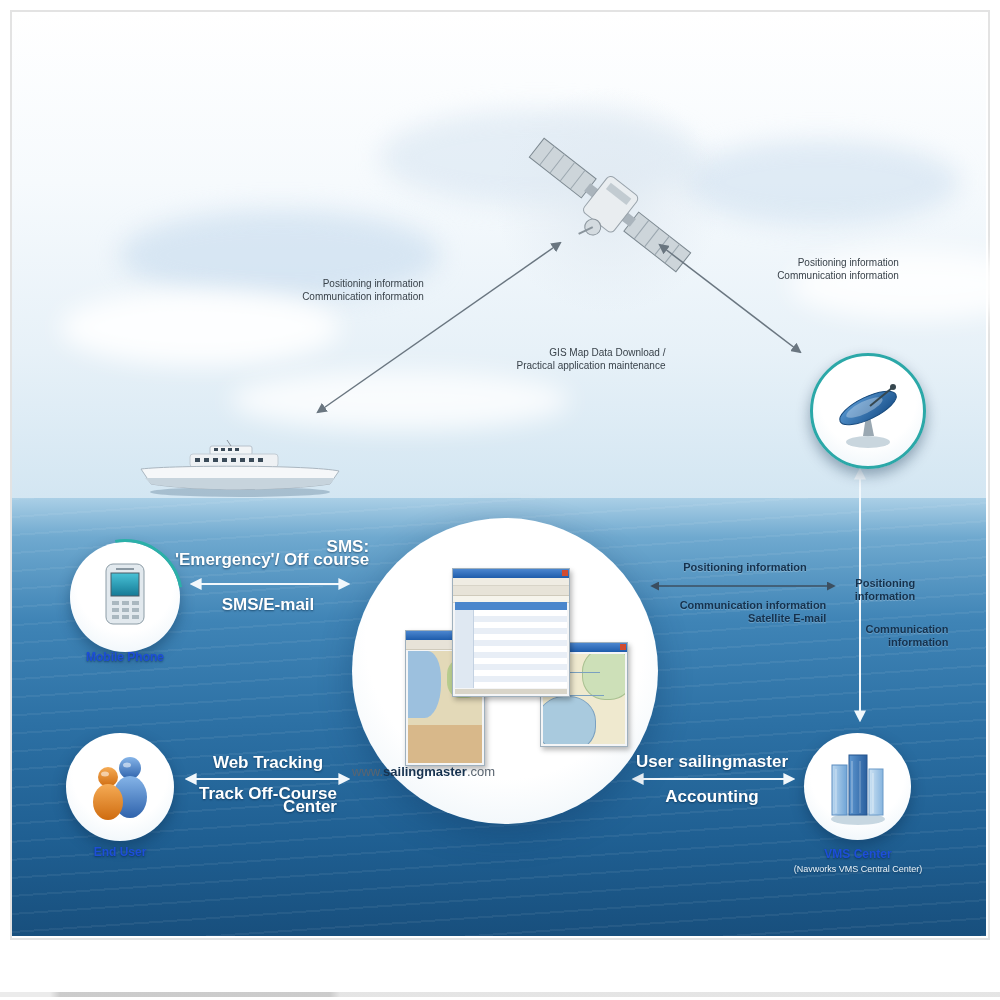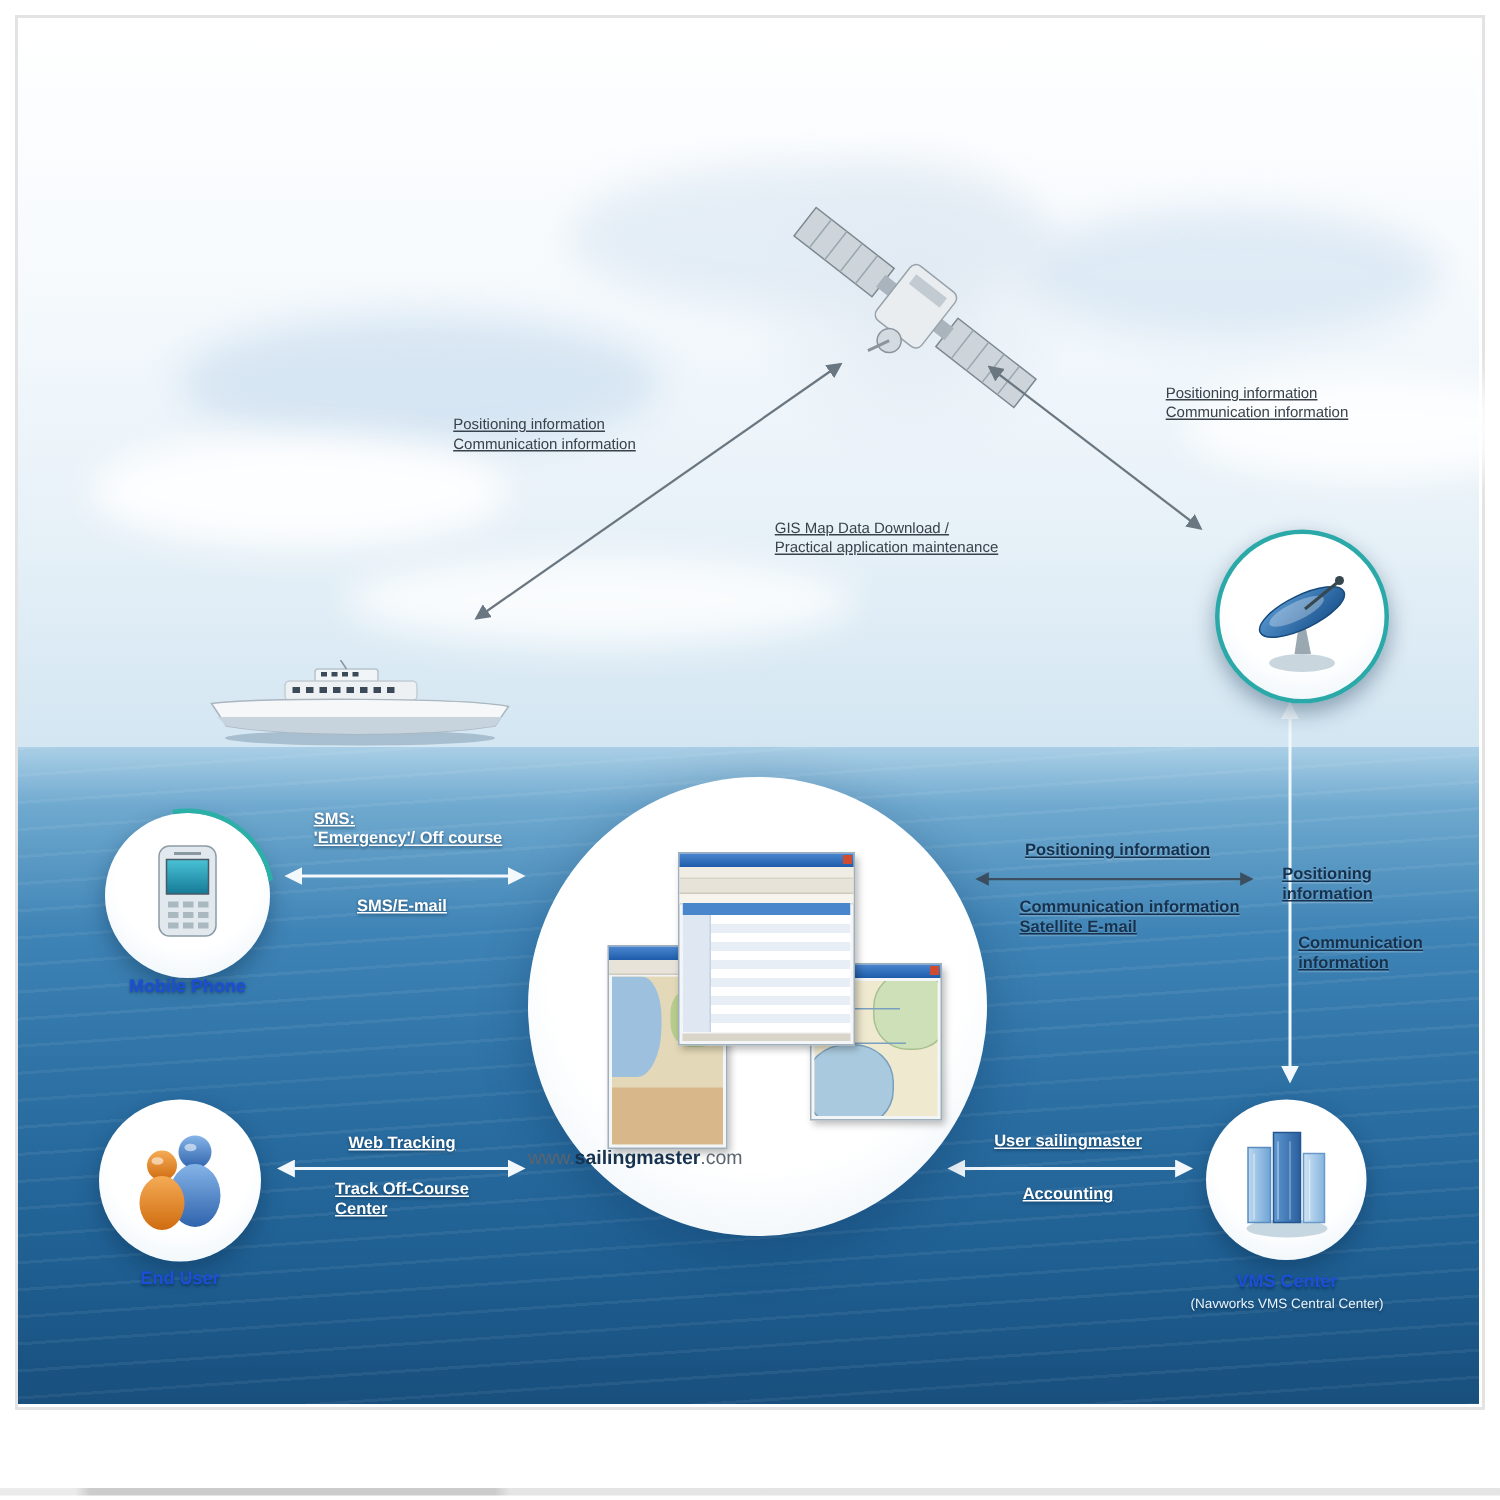--- a/index.html
+++ b/index.html
@@ -28,24 +28,24 @@
           background:radial-gradient(circle at 50% 40%,#ffffff 58%,#f0f6fa 82%,#dfebf4 100%);
           box-shadow:0 10px 34px rgba(8,40,80,0.30);z-index:6;}
 
   .win{position:absolute;background:#f4f5f6;border:1px solid #9fb0bd;box-shadow:2px 3px 5px rgba(0,0,0,0.28);}
   .tb{height:9px;background:linear-gradient(180deg,#4b86cf,#1e5cab);position:relative;}
   .tb .x{position:absolute;right:1px;top:1px;width:6px;height:6px;background:#d14b30;}
   .menu{height:7px;background:#efece3;border-bottom:1px solid #d8d4c8;}
   .tool{height:9px;background:#e7e3d8;border-bottom:1px solid #cfcabb;}
   .addr{height:6px;background:#f6f4ec;border-bottom:1px solid #d8d4c8;}
 
-  .lbl{position:absolute;transform:translateX(-50%);text-align:left;font-size:10px;line-height:13px;
-       color:#39424a;z-index:7;white-space:nowrap;text-decoration:underline;}
+  .lbl{position:absolute;transform:translateX(-50%);text-align:right;font-size:10px;line-height:13px;
+       color:#39424a;z-index:7;white-space:nowrap;}
   .lbl span{display:block;}
-  .lbl.white{color:#ffffff;font-weight:bold;font-size:11px;text-shadow:0 1px 2px rgba(0,35,65,0.6);}
+  .lbl.white{color:#ffffff;font-weight:bold;font-size:17px;text-shadow:0 1px 2px rgba(0,35,65,0.6);}
   .lbl.navy{color:#15314d;font-weight:bold;font-size:11px;text-shadow:0 1px 1px rgba(255,255,255,0.25);}
   .node-lbl{position:absolute;transform:translateX(-50%);text-align:center;color:#1d4ed8;font-weight:bold;
        font-size:12px;z-index:7;text-shadow:0 1px 2px rgba(0,35,65,0.6);white-space:nowrap;}
   .sub-lbl{position:absolute;transform:translateX(-50%);text-align:center;color:#eaf4fa;font-size:9px;
        z-index:7;text-shadow:0 1px 2px rgba(0,35,65,0.6);white-space:nowrap;}
   .url{position:absolute;left:0;right:0;top:246px;text-align:left;font-size:13px;color:#5a6570;}
   .url b{color:#16324f;font-weight:bold;}
   svg.layer{position:absolute;left:0;top:0;z-index:5;pointer-events:none;}
   .icon-svg{position:absolute;z-index:6;}
 </style>

